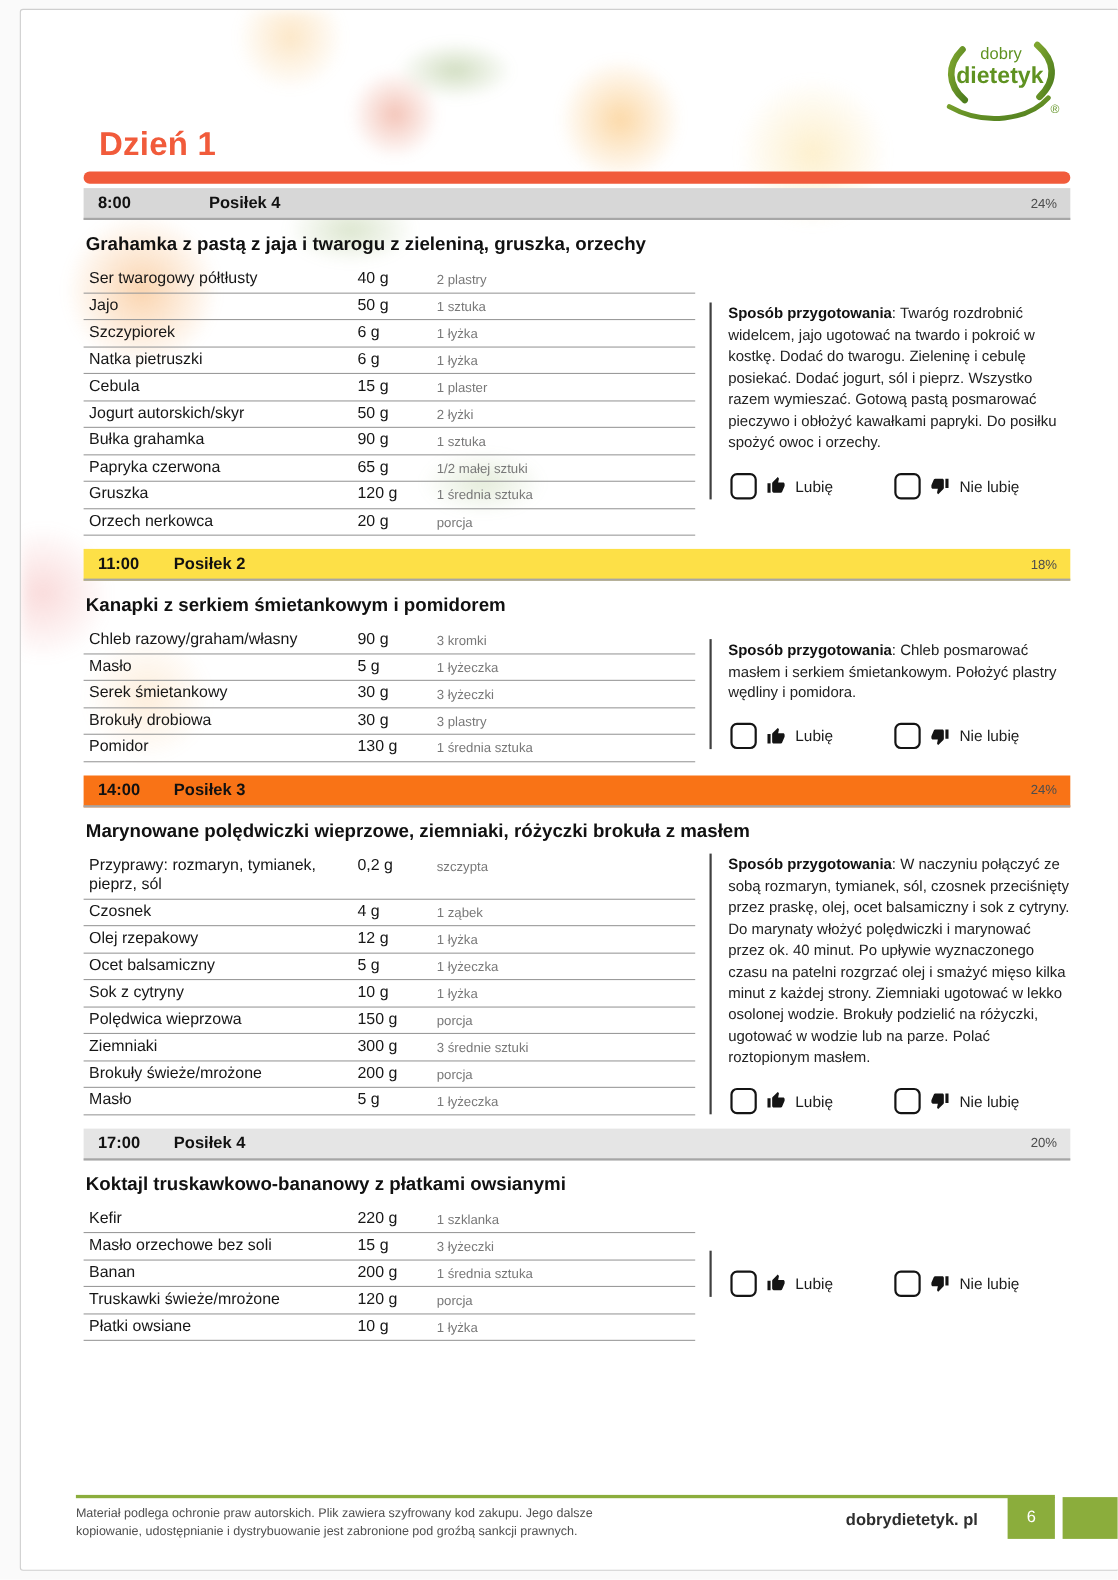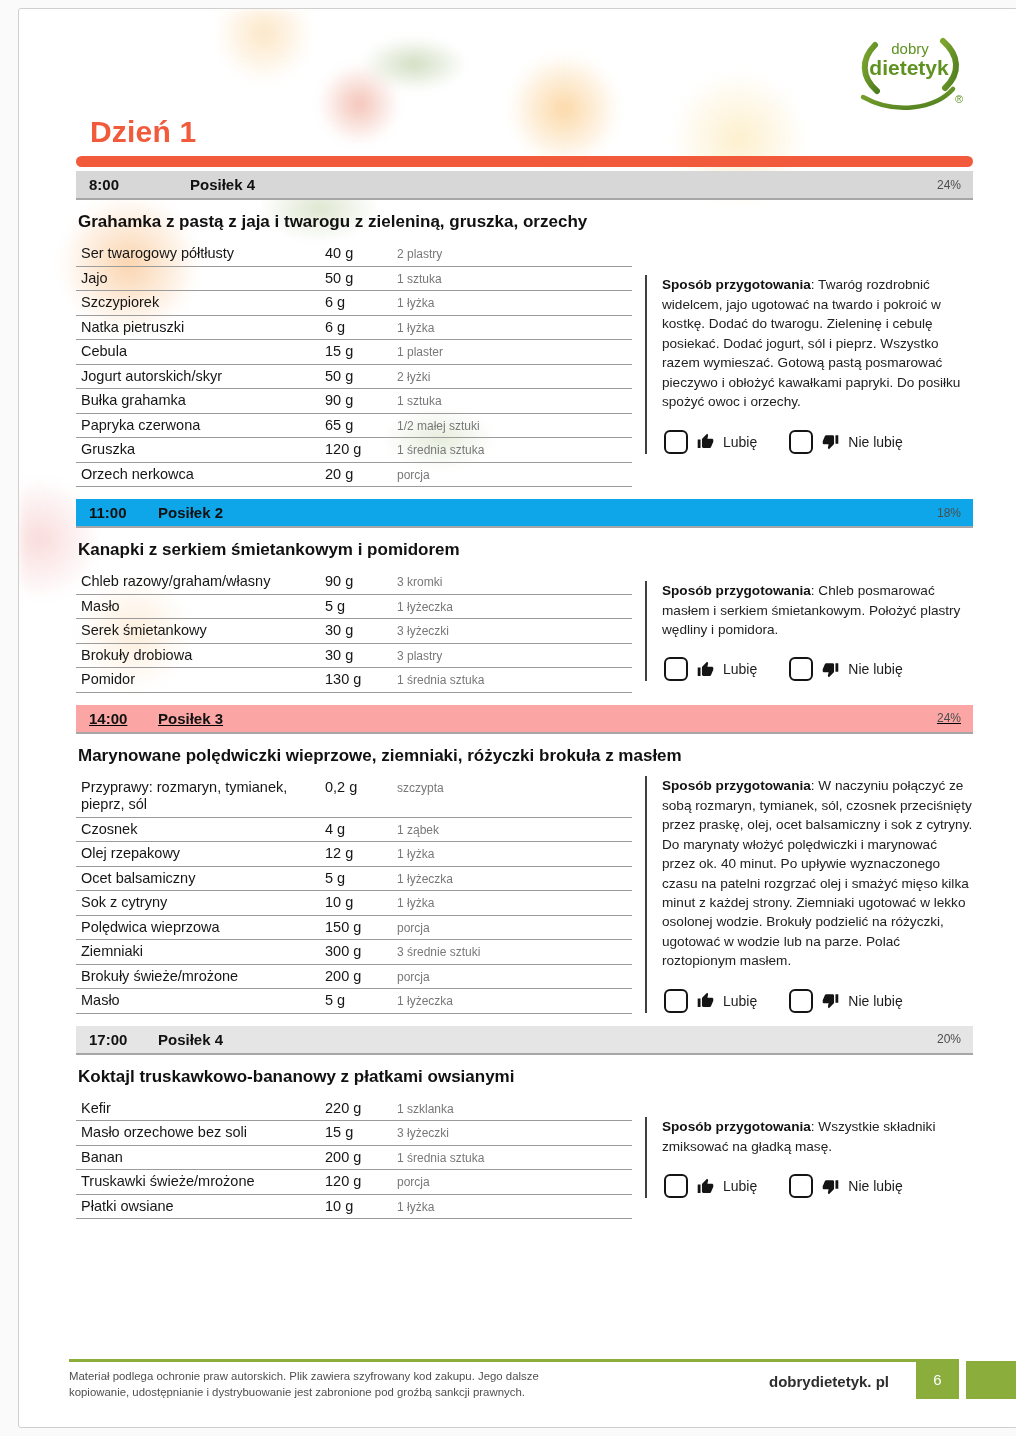--- a/index.html
+++ b/index.html
@@ -59,21 +59,21 @@
   .ing-name    { width:236px; padding-right:8px; font-size:14.5px; color:#161616; line-height:17.5px; }
   .ing-amount  { width:72px;  font-size:14.5px; color:#161616; line-height:17.5px; }
   .ing-measure { flex:1; font-size:12px; color:#787878; padding-top:2px; line-height:14px; }
 
   .prep-col {
     flex:1; margin-left:13px; border-left:2px solid #404040; padding-left:15px;
     font-size:13.6px; line-height:1.43; color:#222;
   }
   .prep-label { font-weight:bold; color:#111; }
 
-  .vote-row { display:flex; gap:32px; margin-top:18px; margin-left:2px; align-items:center; }
+  .vote-row { display:flex; gap:56px; margin-top:18px; margin-left:2px; align-items:center; }
   .vote { display:flex; align-items:center; gap:9px; cursor:pointer; }
   .checkbox {
     width:20px; height:20px; border:2px solid #141414; border-radius:6px; background:#fff;
     flex:0 0 auto;
   }
   .thumb { width:17px; height:17px; flex:0 0 auto; }
   .vote-label { font-size:14px; color:#1c1c1c; }
 
   .footer-line { position:absolute; left:50px; top:1350px; width:890px; height:3px; }
   .footer-copy {
@@ -202,21 +202,21 @@
                   <path fill="#141414" d="M15 3H6c-.83 0-1.54.5-1.84 1.22l-3.02 7.05c-.09.23-.14.47-.14.73v2c0 1.1.9 2 2 2h6.31l-.95 4.57-.03.32c0 .41.17.79.44 1.06L9.83 23l6.59-6.59c.36-.36.58-.86.58-1.41V5c0-1.1-.9-2-2-2zm4 0v12h4V3h-4z"></path>
                 </svg>
             <span class="vote-label">Nie lubię</span>
           </div>
         </div>
       </div>
     </div>
   </section>
 
   <section class="meal">
-    <div class="meal-header" style="background: #0ea5e9;">
+    <div class="meal-header" style="background: #fde047;">
       <span class="meal-time">11:00</span>
       <span class="meal-name">Posiłek 2</span>
       <span class="meal-percent">18%</span>
     </div>
     <h2 class="meal-title">Kanapki z serkiem śmietankowym i pomidorem</h2>
     <div class="meal-content">
       <div class="ing-table">
   <div class="ing-row">
     <span class="ing-name">Chleb razowy/graham/własny</span>
     <span class="ing-amount">90 g</span>
@@ -263,21 +263,21 @@
                   <path fill="#141414" d="M15 3H6c-.83 0-1.54.5-1.84 1.22l-3.02 7.05c-.09.23-.14.47-.14.73v2c0 1.1.9 2 2 2h6.31l-.95 4.57-.03.32c0 .41.17.79.44 1.06L9.83 23l6.59-6.59c.36-.36.58-.86.58-1.41V5c0-1.1-.9-2-2-2zm4 0v12h4V3h-4z"></path>
                 </svg>
             <span class="vote-label">Nie lubię</span>
           </div>
         </div>
       </div>
     </div>
   </section>
 
   <section class="meal">
-    <div class="meal-header" style="background: #fca5a5; text-decoration: underline;">
+    <div class="meal-header" style="background: #f97316;">
       <span class="meal-time">14:00</span>
       <span class="meal-name">Posiłek 3</span>
       <span class="meal-percent">24%</span>
     </div>
     <h2 class="meal-title">Marynowane polędwiczki wieprzowe, ziemniaki, różyczki brokuła z masłem</h2>
     <div class="meal-content">
       <div class="ing-table">
   <div class="ing-row">
     <span class="ing-name">Przyprawy: rozmaryn, tymianek, pieprz, sól</span>
     <span class="ing-amount">0,2 g</span>
@@ -387,21 +387,20 @@
     <span class="ing-measure">porcja</span>
   </div>
 
   <div class="ing-row">
     <span class="ing-name">Płatki owsiane</span>
     <span class="ing-amount">10 g</span>
     <span class="ing-measure">1 łyżka</span>
   </div>
 </div>
       <div class="prep-col">
-        <div><span class="prep-label">Sposób przygotowania</span><span>: Wszystkie składniki zmiksować na gładką masę.</span></div>
         <div class="vote-row">
           <div class="vote">
             <span class="checkbox"></span>
             <svg class="thumb" viewBox="0 0 24 24">
                   <path fill="#141414" d="M1 21h4V9H1v12zM23 10c0-1.1-.9-2-2-2h-6.31l.95-4.57.03-.32c0-.41-.17-.79-.44-1.06L14.17 1 7.59 7.59C7.22 7.95 7 8.45 7 9v10c0 1.1.9 2 2 2h9c.83 0 1.54-.5 1.84-1.22l3.02-7.05c.09-.23.14-.47.14-.73v-2z"></path>
                 </svg>
             <span class="vote-label">Lubię</span>
           </div>
           <div class="vote">
             <span class="checkbox"></span>

